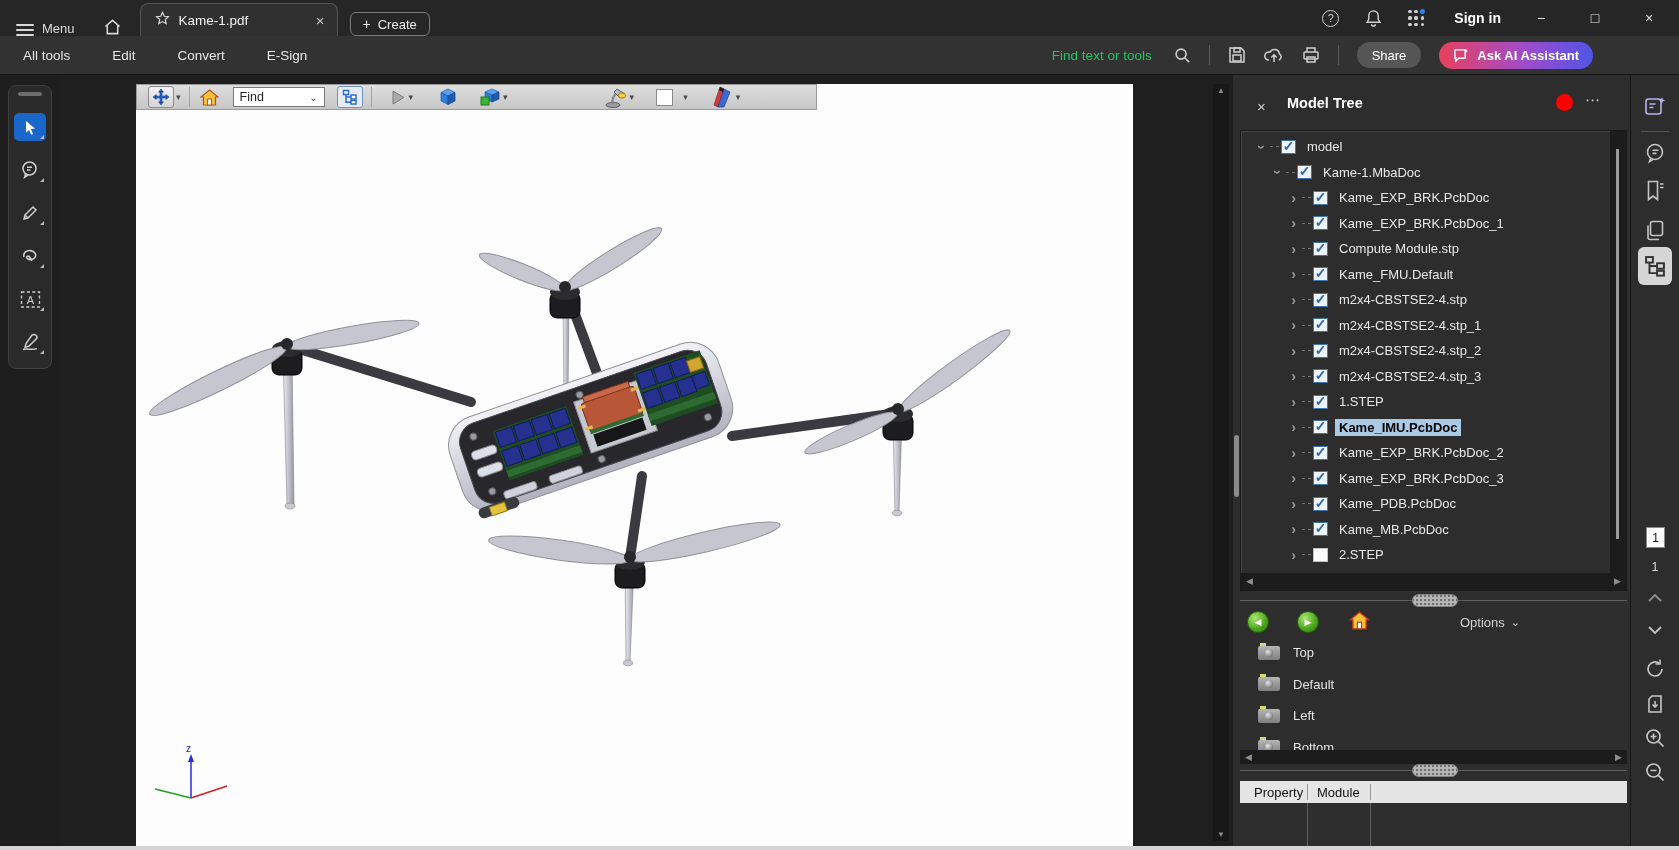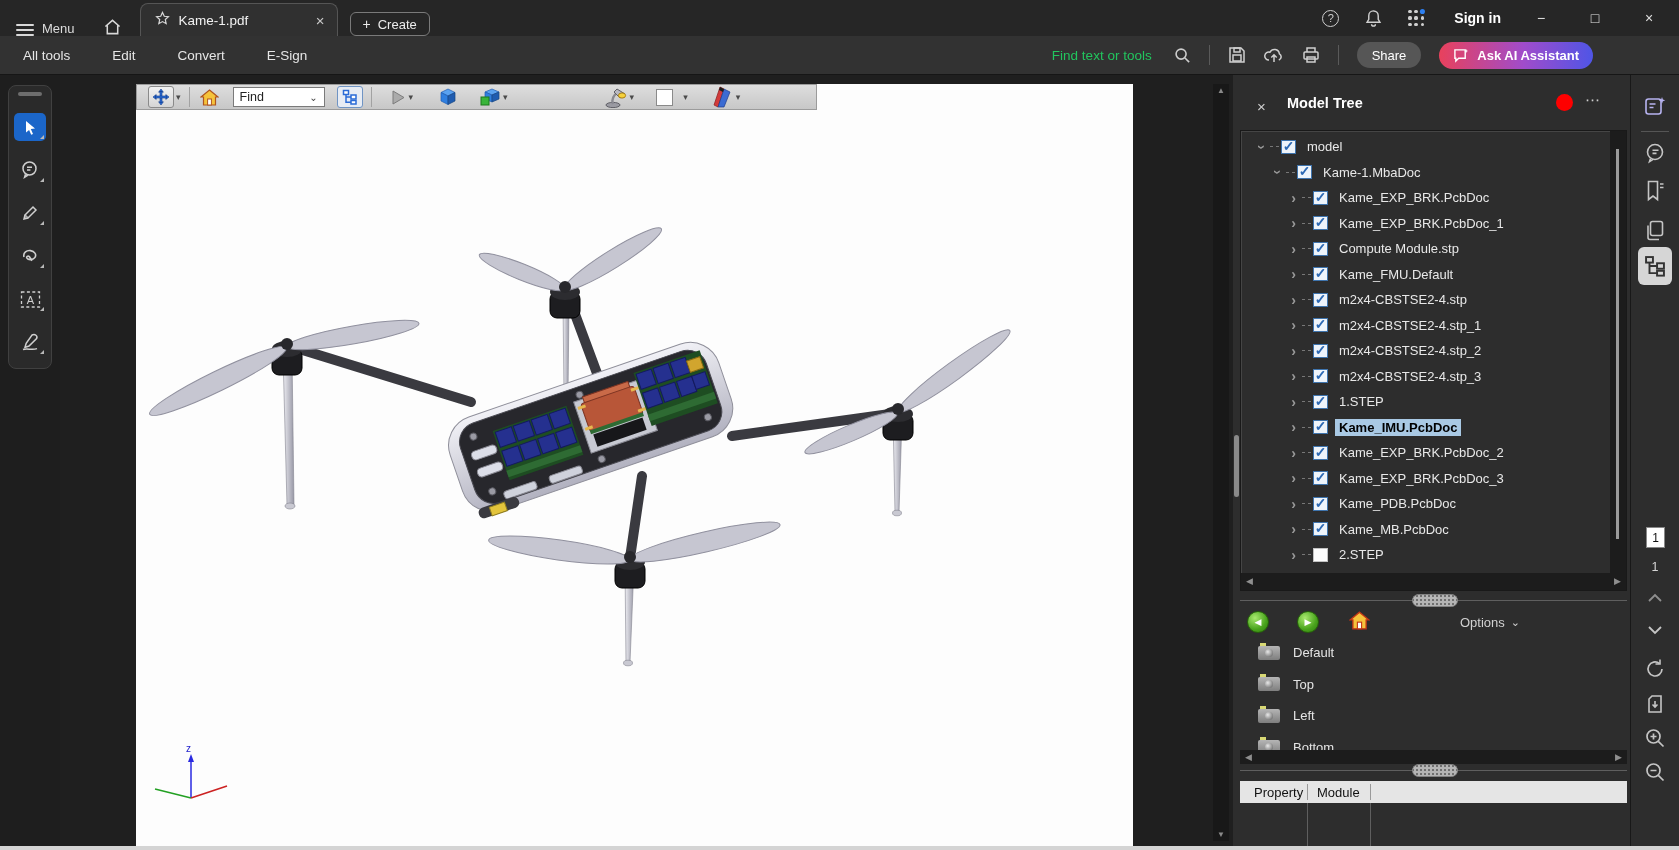--- a/index.html
+++ b/index.html
@@ -632,25 +632,25 @@
         </div>
         <div class="options-btn">
           <span>Options</span>
           <span style="font-size:11px">⌄</span>
         </div>
       </div>
 
       <div class="views-list">
           <div class="vrow">
             <span class="cam"></span>
-            <span>Default</span>
+            <span>Top</span>
           </div>
           <div class="vrow">
             <span class="cam"></span>
-            <span>Top</span>
+            <span>Default</span>
           </div>
           <div class="vrow">
             <span class="cam"></span>
             <span>Left</span>
           </div>
           <div class="vrow">
             <span class="cam"></span>
             <span>Bottom</span>
           </div>
         </div>

